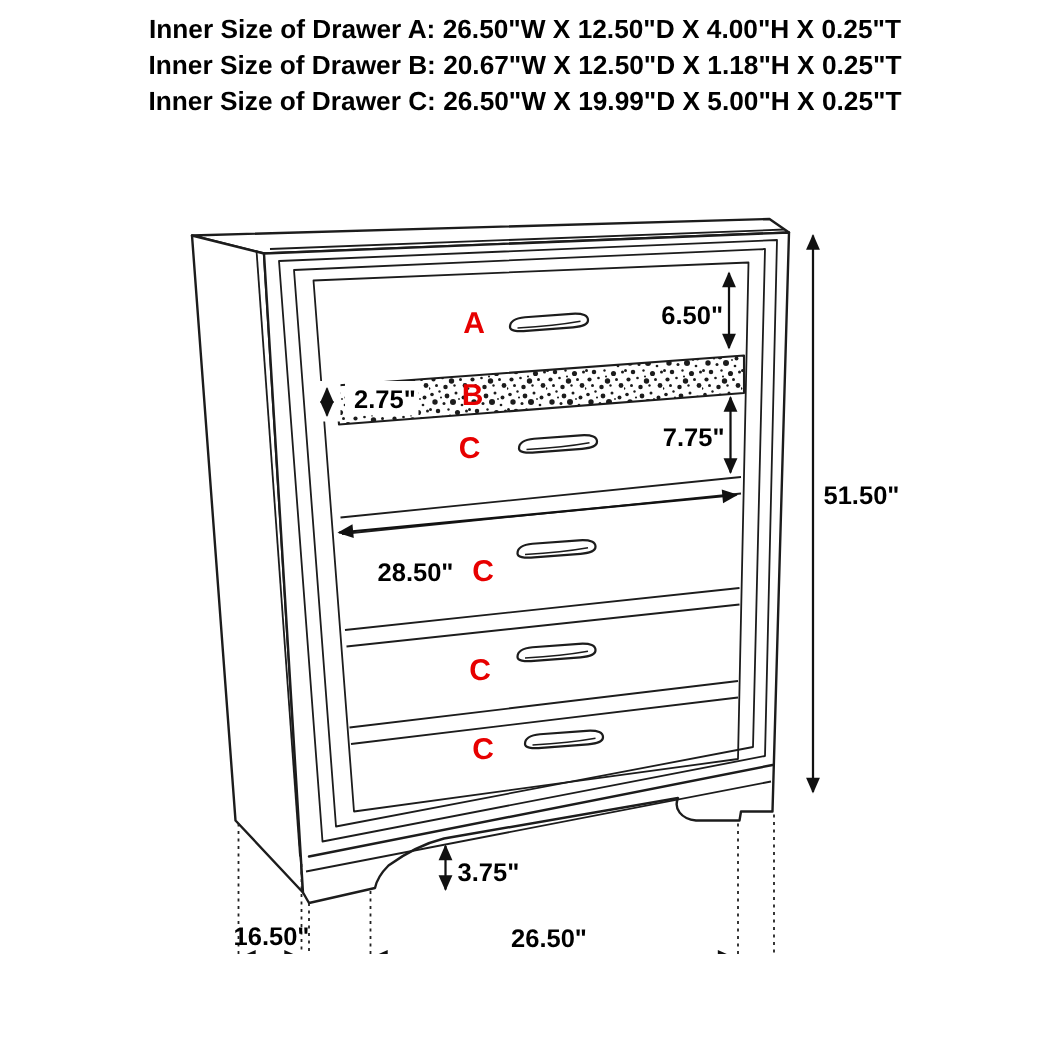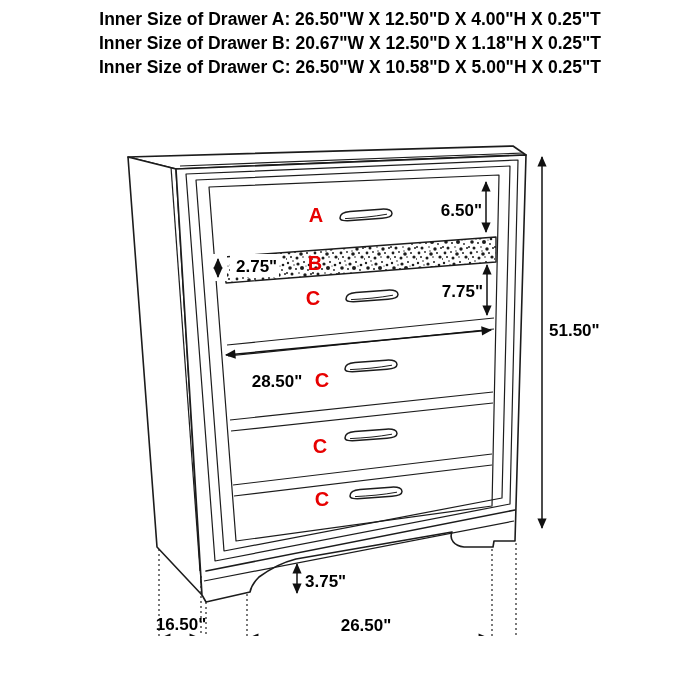--- a/index.html
+++ b/index.html
@@ -23,21 +23,21 @@
   .dotted{stroke:#222;stroke-width:1.2;fill:none;stroke-dasharray:2 3;}
 </style>
 </head>
 <body>
 
 <div class="stage">
 
   <div class="header">
     <div>Inner Size of Drawer A: 26.50"W X 12.50"D X 4.00"H X 0.25"T</div>
     <div>Inner Size of Drawer B: 20.67"W X 12.50"D X 1.18"H X 0.25"T</div>
-    <div>Inner Size of Drawer C: 26.50"W X 10.58"D X 5.00"H X 0.25"T</div>
+    <div>Inner Size of Drawer C: 26.50"W X 19.99"D X 5.00"H X 0.25"T</div>
   </div>
 
   <svg class="diagram-svg" width="700" height="700" viewBox="0 0 700 700" xmlns="http://www.w3.org/2000/svg" xmlns:xlink="http://www.w3.org/1999/xlink">
 
     <defs>
       <marker id="arr" viewBox="0 0 10 10" refX="9" refY="5" markerWidth="8.5" markerHeight="7" orient="auto-start-reverse">
         <path d="M0,0.6 L10,5 L0,9.4 Z" fill="#111"></path>
       </marker>
 
       <pattern id="glitter" width="26" height="26" patternUnits="userSpaceOnUse">

